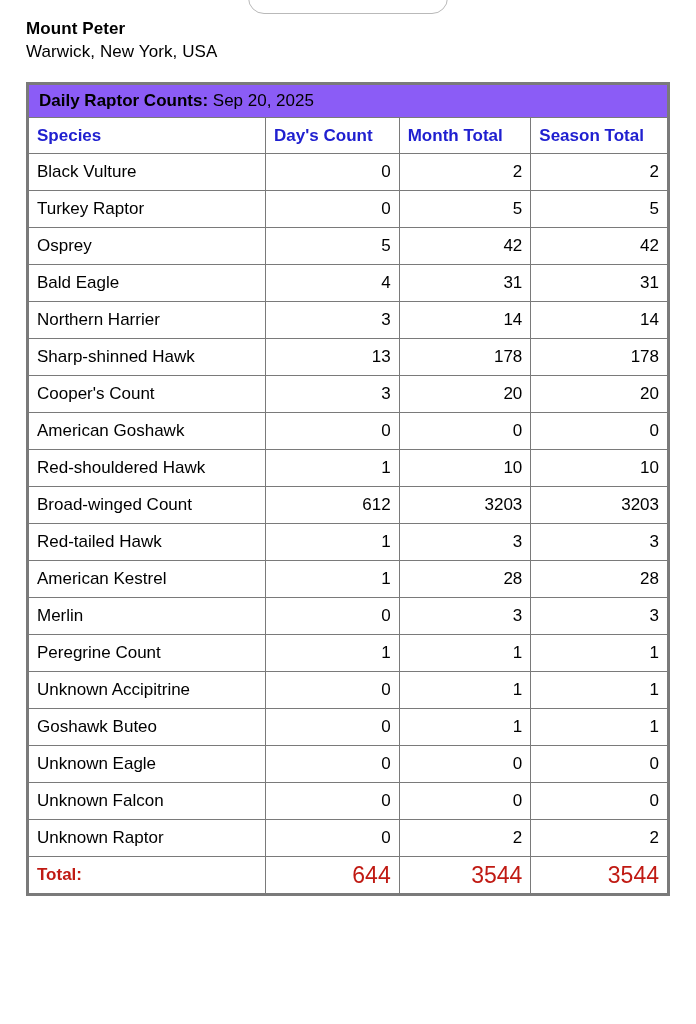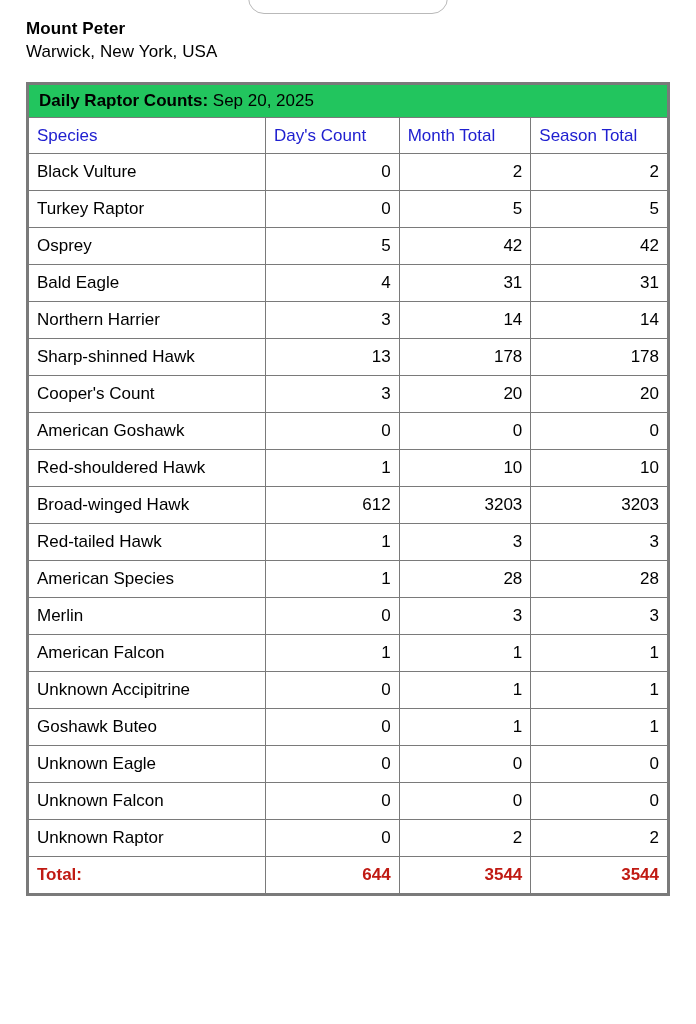--- a/index.html
+++ b/index.html
@@ -69,56 +69,56 @@
     height: 37px;
     font-size: 17px;
     font-weight: normal;
     box-sizing: border-box;
     overflow: hidden;
     white-space: nowrap;
   }
 
   
   tr.caption-row td {
-    background: #22c55e;
+    background: #8b5cf6;
     border: 1px solid #7a7a7a;
     font-size: 17px;
     height: 33px;
     padding-left: 10px;
   }
   .caption-label {
     font-weight: bold;
   }
 
   
   tr.head-row th {
     color: #2020d0;
-    font-weight: normal;
+    font-weight: bold;
     background: #ffffff;
     text-align: left;
     height: 36px;
   }
   tr.head-row th.num {
     text-align: left;
   }
 
   td.species {
     text-align: left;
   }
   td.num {
     text-align: right;
   }
 
   tr.total-row td {
     color: #c01a13;
     font-weight: bold;
   }
   tr.total-row td.num {
-    font-weight: bold;
-    font-size: 17px;
+    font-weight: normal;
+    font-size: 23px;
   }
 
   col.c-species { width: 236px; }
   col.c-day     { width: 133px; }
   col.c-month   { width: 131px; }
   col.c-season  { width: 136px; }
 </style>
 </head>
 <body>
 
@@ -197,45 +197,45 @@
           <td class="num">0</td>
           <td class="num">0</td>
         </tr>
         <tr>
           <td class="species">Red-shouldered Hawk</td>
           <td class="num">1</td>
           <td class="num">10</td>
           <td class="num">10</td>
         </tr>
         <tr>
-          <td class="species">Broad-winged Hawk</td>
+          <td class="species">Broad-winged Count</td>
           <td class="num">612</td>
           <td class="num">3203</td>
           <td class="num">3203</td>
         </tr>
         <tr>
           <td class="species">Red-tailed Hawk</td>
           <td class="num">1</td>
           <td class="num">3</td>
           <td class="num">3</td>
         </tr>
         <tr>
-          <td class="species">American Species</td>
+          <td class="species">American Kestrel</td>
           <td class="num">1</td>
           <td class="num">28</td>
           <td class="num">28</td>
         </tr>
         <tr>
           <td class="species">Merlin</td>
           <td class="num">0</td>
           <td class="num">3</td>
           <td class="num">3</td>
         </tr>
         <tr>
-          <td class="species">American Falcon</td>
+          <td class="species">Peregrine Count</td>
           <td class="num">1</td>
           <td class="num">1</td>
           <td class="num">1</td>
         </tr>
         <tr>
           <td class="species">Unknown Accipitrine</td>
           <td class="num">0</td>
           <td class="num">1</td>
           <td class="num">1</td>
         </tr>

